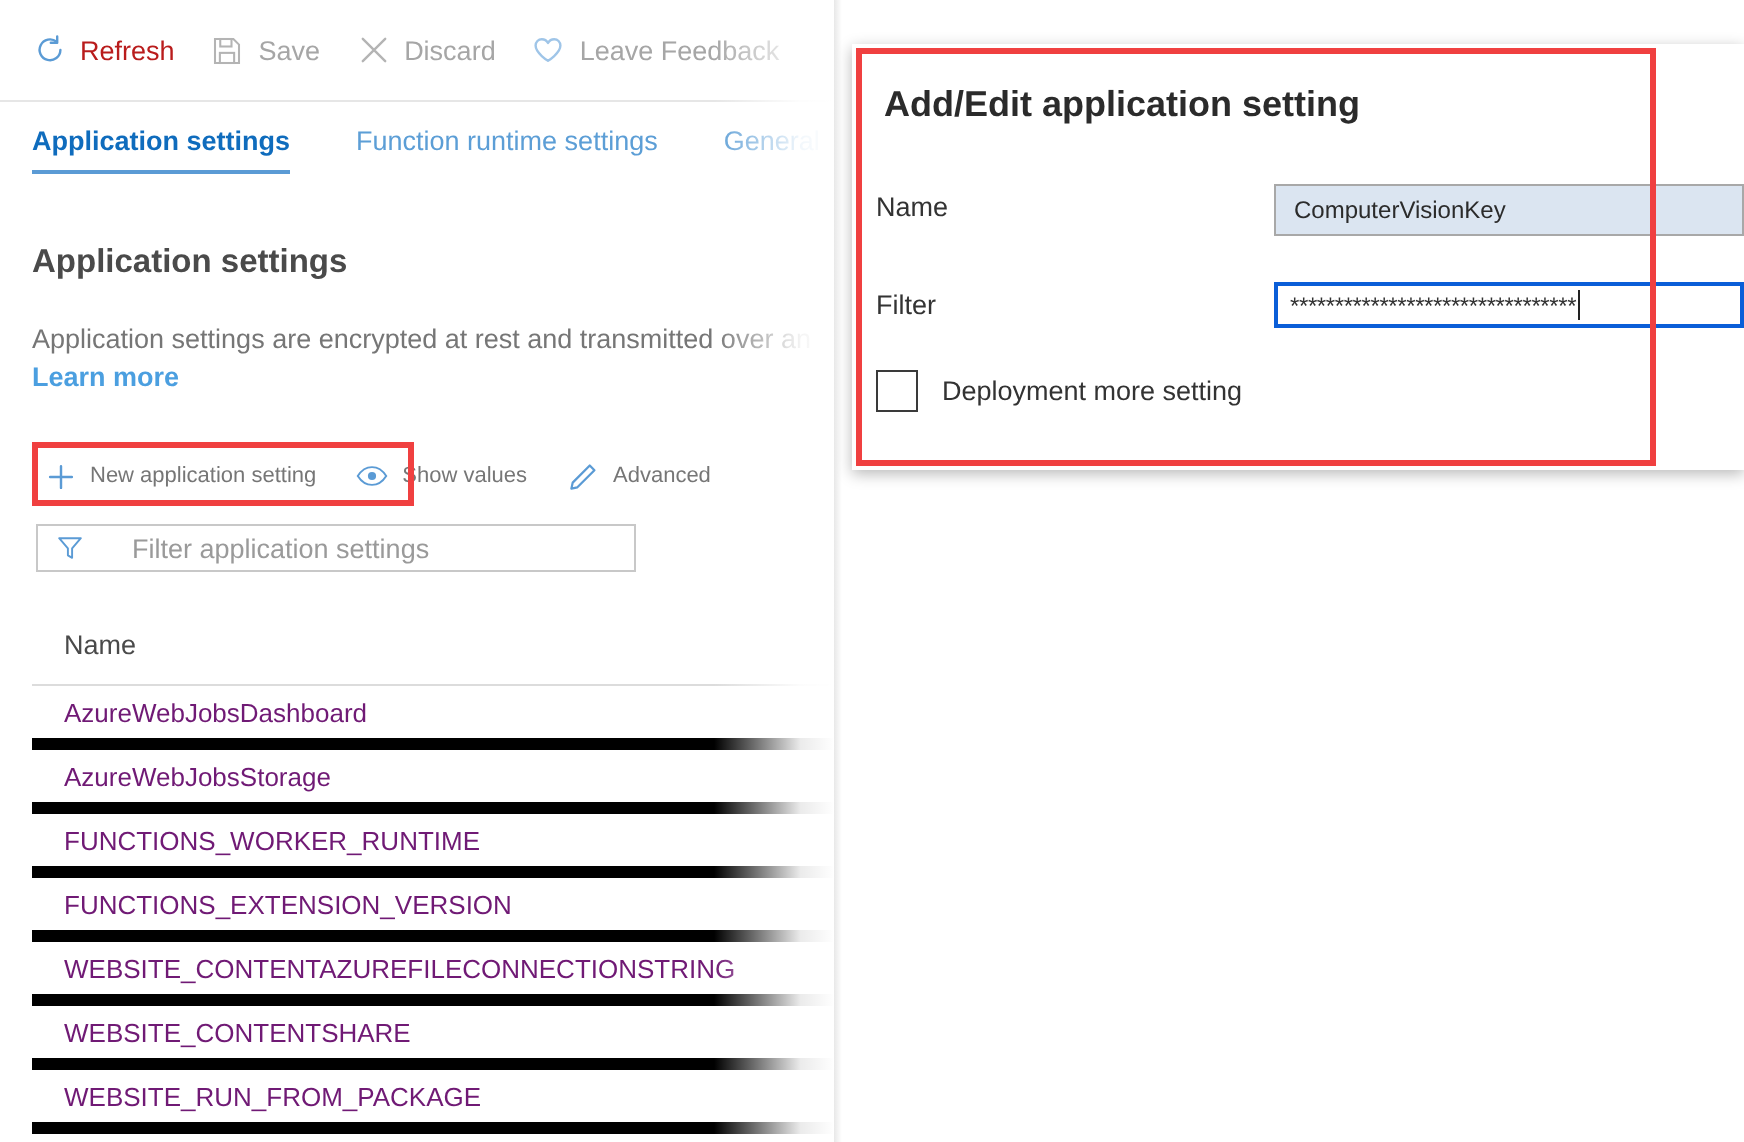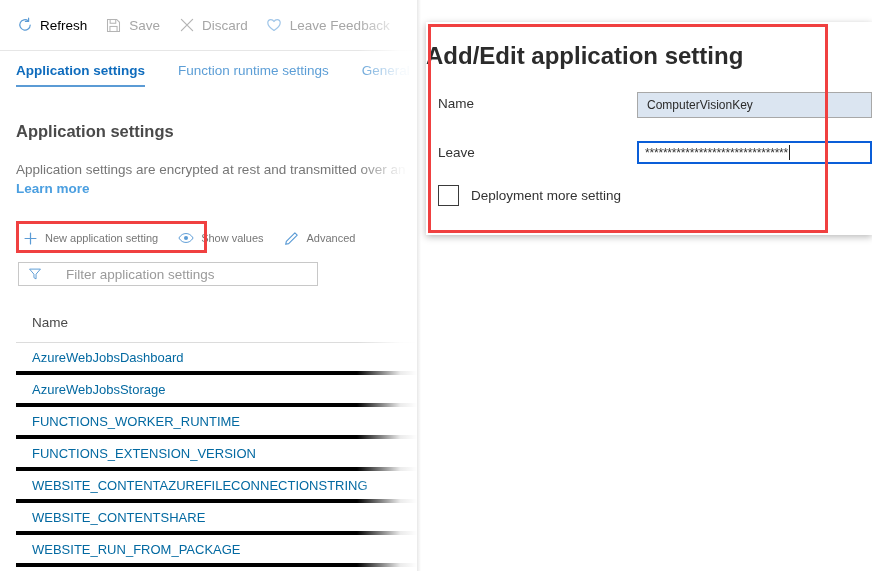--- a/index.html
+++ b/index.html
@@ -62,21 +62,21 @@
   .cmd-btn {
     display: flex;
     align-items: center;
     gap: 7px;
     margin-right: 18px;
     font-size: 13.5px;
     white-space: nowrap;
     cursor: pointer;
     user-select: none;
   }
-  .cmd-btn.enabled { color: #000000; }
+  .cmd-btn.enabled { color: #b91c1c; }
   .cmd-btn.disabled { color: #a6a6a6; cursor: default; }
   .cmd-icon { display: inline-flex; width: 17px; height: 17px; align-items: center; justify-content: center; }
   .cmd-icon svg { display: block; }
 
   
   #tabs {
     position: absolute;
     left: 16px; top: 63px;
     display: flex;
     align-items: flex-start;
@@ -200,23 +200,23 @@
     position: absolute;
     left: 16px; top: 343px;
     width: 401px;
   }
   .setting-row {
     height: 32px;
     display: flex;
     align-items: center;
     padding-left: 16px;
     box-sizing: border-box;
-    border-bottom: 4px solid #000000;
+    border-bottom: 6px solid #000000;
     font-size: 13px;
-    color: #0369a1;
+    color: #701a75;
     white-space: nowrap;
     cursor: pointer;
   }
 
   
   #dialog-shadow {
     position: absolute;
     left: 426px; top: 22px;
     width: 446px; height: 213px;
     background: #ffffff;
@@ -233,22 +233,22 @@
     position: absolute;
     left: 428px; top: 24px;
     width: 400px; height: 209px;
     border: 3px solid #f04040;
     box-sizing: border-box;
     z-index: 30;
     pointer-events: none;
   }
   #dialog-title {
     position: absolute;
-    left: 0; top: 20px;
-    font-size: 24px;
+    left: 16px; top: 20px;
+    font-size: 18px;
     font-weight: bold;
     color: #2b2b2b;
     white-space: nowrap;
   }
   .field-label {
     position: absolute;
     font-size: 13.5px;
     color: #333333;
     white-space: nowrap;
   }
@@ -454,21 +454,21 @@
 
 <div id="dialog-shadow"></div>
 <div id="dialog">
   <div id="dialog-title">Add/Edit application setting</div>
 
   <div class="field-label" id="label-name">Name</div>
   <div id="name-input">
     <span>ComputerVisionKey</span>
   </div>
 
-  <div class="field-label" id="label-value">Leave</div>
+  <div class="field-label" id="label-value">Filter</div>
   <div id="value-input">
     <span>********************************</span>
       <span id="value-caret"></span>
   </div>
 
   <div id="checkbox-row">
     <div id="deployment-checkbox"></div>
     <span id="checkbox-label">Deployment more setting</span>
   </div>
 </div>

